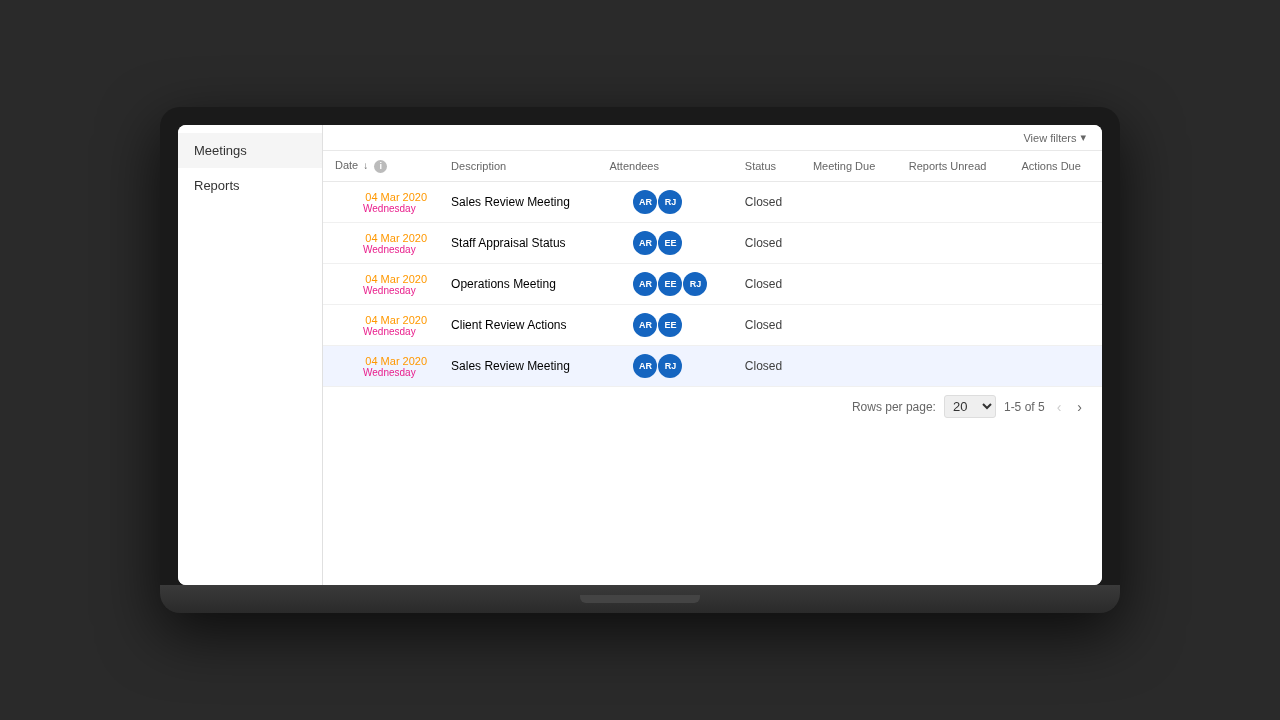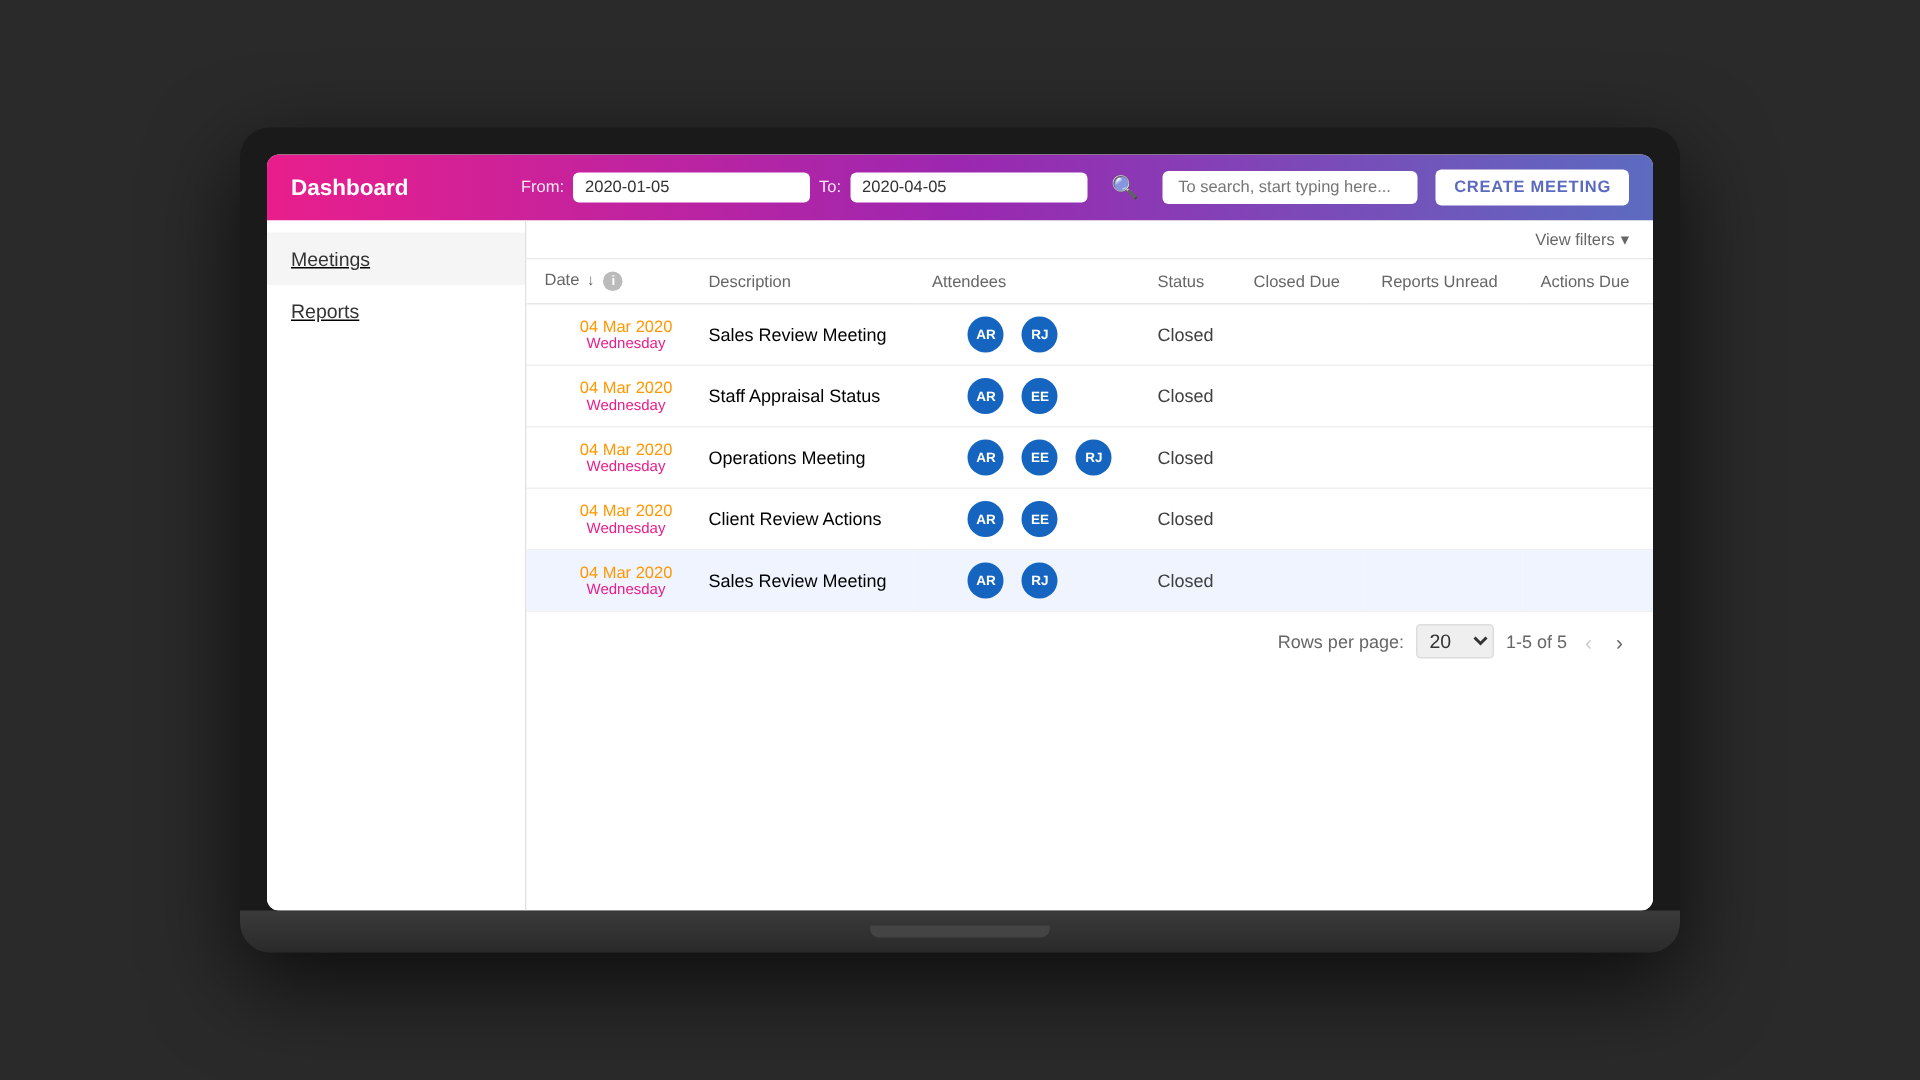--- a/index.html
+++ b/index.html
@@ -117,25 +117,24 @@
     }
 
     
     .app-body {
       display: flex;
       height: 460px;
     }
 
     
     .sidebar {
-      width: 173px;
+      width: 145px;
       background: white;
       border-right: 1px solid #e0e0e0;
       padding-top: 8px;
-      text-decoration: underline;
     }
 
     .sidebar-item {
       padding: 10px 16px;
       font-size: 13px;
       cursor: pointer;
       color: #333;
     }
 
     .sidebar-item.active {
@@ -209,21 +208,21 @@
     }
 
     .date-weekday {
       color: #e91e8c;
       font-size: 10px;
       margin-left: 28px;
     }
 
     .attendees-cell {
       display: flex;
-      gap: 12px;
+      gap: 1px;
       align-items: center;
       margin-left: 24px;
     }
 
     .avatar {
       width: 24px;
       height: 24px;
       border-radius: 50%;
       background: #1565c0;
       color: white;
@@ -293,39 +292,20 @@
       color: #ccc;
       cursor: default;
     }
   </style>
 </head>
 <body>
 
 <div class="laptop-outer">
   <div class="laptop-screen">
 
-    <div class="app-header">
-      <div class="app-title">Dashboard</div>
-      <div class="header-spacer"></div>
-
-      <div class="date-filter-group">
-        <span class="date-label">From:</span>
-        <input class="date-input" type="text" value="2020-01-05" style="">
-        <span class="date-label">To:</span>
-        <input class="date-input" type="text" value="2020-04-05" style="">
-      </div>
-
-      <button class="search-icon-btn">
-        <span>🔍</span>
-      </button>
-
-      <input class="search-input" type="text" placeholder="To search, start typing here..." style="">
-
-      <button class="create-meeting-btn">CREATE MEETING</button>
-    </div>
 
     <div class="app-body">
 
       <div class="sidebar">
         <div class="sidebar-item active">
           <span>Meetings</span>
         </div>
         <div class="sidebar-item">
           <span>Reports</span>
         </div>
@@ -344,21 +324,21 @@
           <thead>
             <tr>
               <th>
                 <span>Date</span>
                 <span class="sort-icon">↓</span>
                 <span class="info-icon">i</span>
               </th>
               <th>Description</th>
               <th>Attendees</th>
               <th>Status</th>
-              <th>Closed Due</th>
+              <th>Meeting Due</th>
               <th>Reports Unread</th>
               <th>Actions Due</th>
             </tr>
           </thead>
           <tbody id="table-body">
           <tr>
                 <td>
     <div class="date-day">04 Mar 2020</div>
     <div class="date-weekday">Wednesday</div>
   </td>

